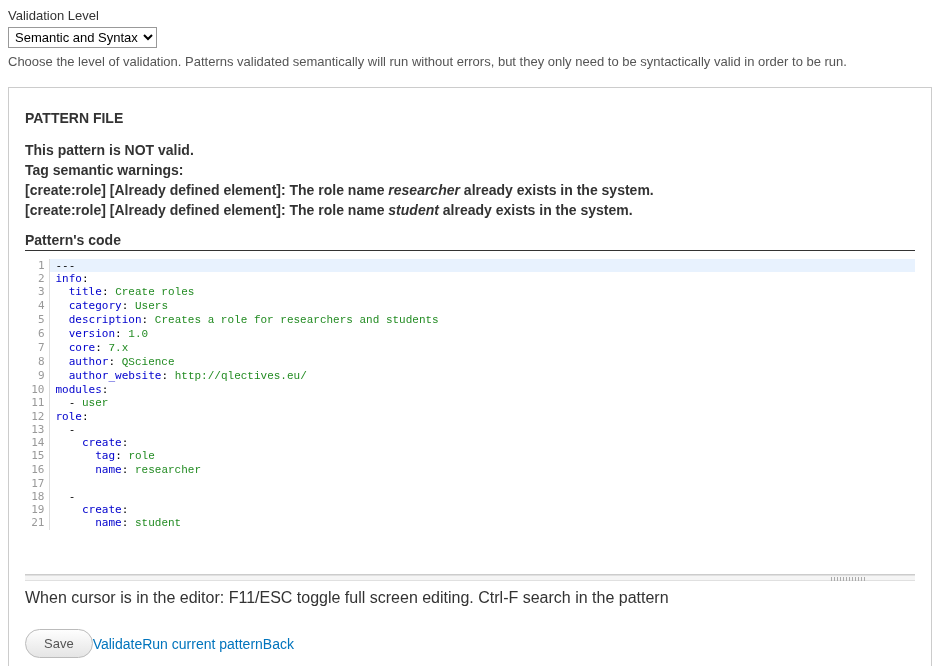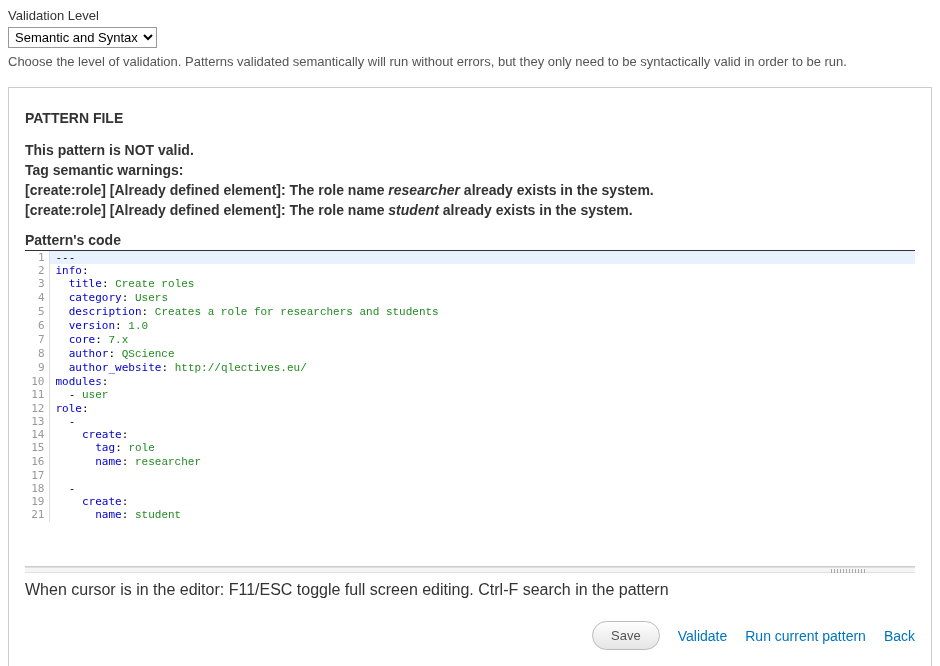--- a/index.html
+++ b/index.html
@@ -56,21 +56,21 @@
       font-size: 14px;
       margin-bottom: 4px;
     }
     .warn-line em {
       font-style: italic;
     }
     .code-heading {
       font-weight: bold;
       font-size: 14px;
       margin-top: 14px;
-      margin-bottom: 0;
+      margin-bottom: 8px;
       border-bottom: 1px solid #333;
       padding-bottom: 2px;
     }
     .editor-wrap {
       margin-top: 0;
       border-bottom: 1px solid #ccc;
     }
     .editor {
       display: table;
       width: 100%;
@@ -133,22 +133,20 @@
     }
     .hint-text {
       color: #333;
       font-size: 16px;
       margin-top: 8px;
       margin-bottom: 22px;
     }
     .actions {
       display: flex;
       align-items: center;
-      gap: 18px;
-      justify-content: flex-end;
     }
     .btn-save {
       background: linear-gradient(#fefefe, #e5e5e5);
       border: 1px solid #bbb;
       border-radius: 18px;
       padding: 6px 18px;
       font-family: inherit;
       font-size: 13px;
       color: #555;
       cursor: pointer;

